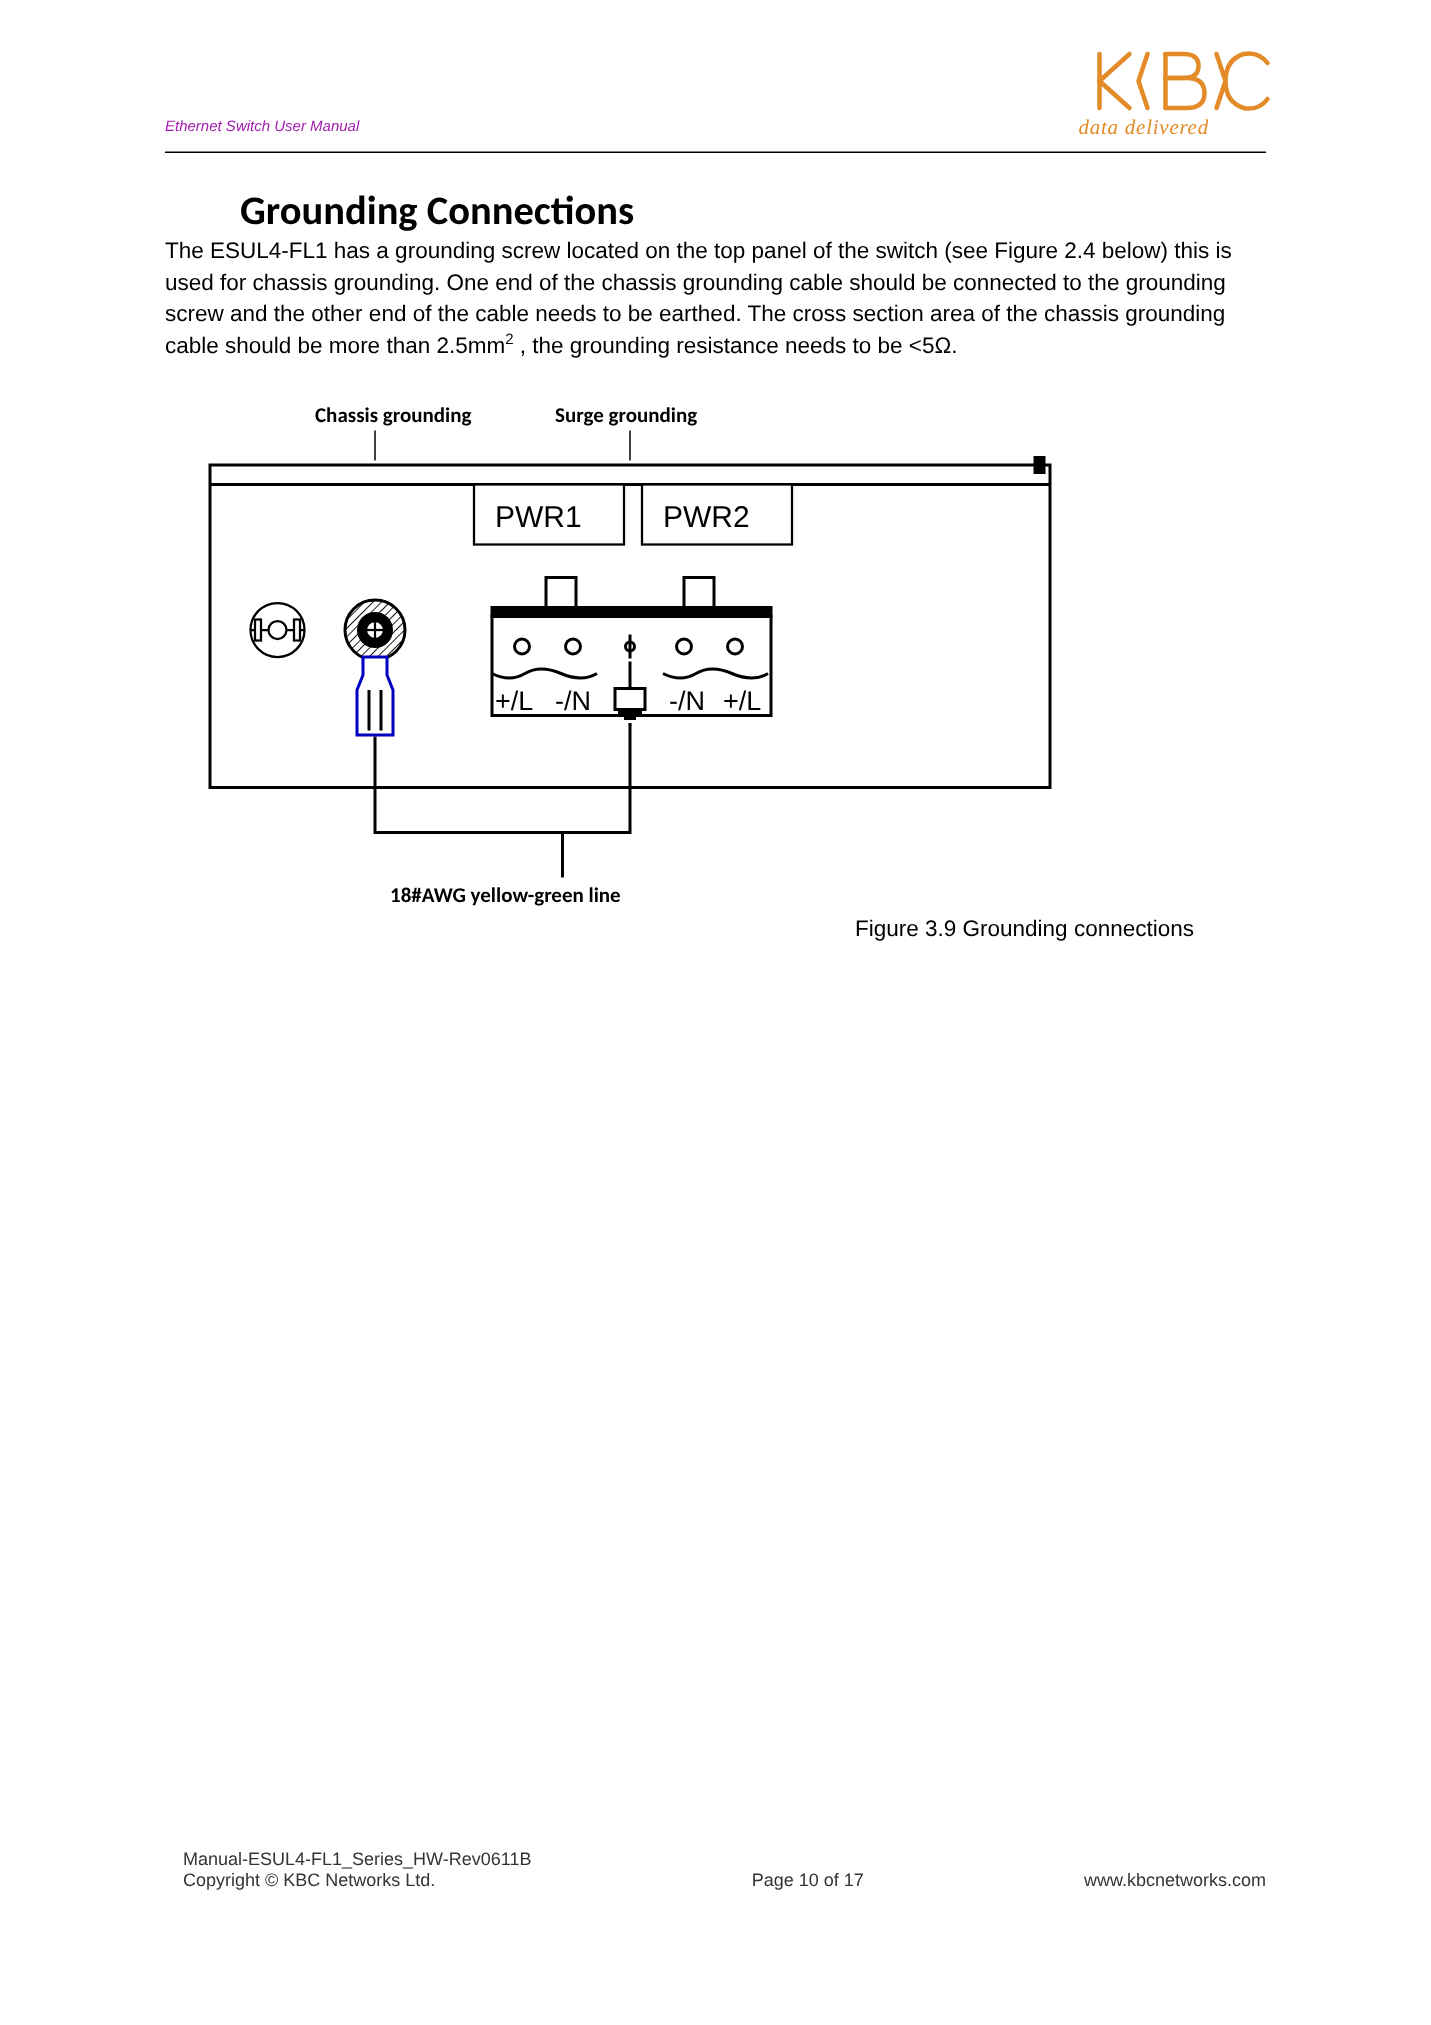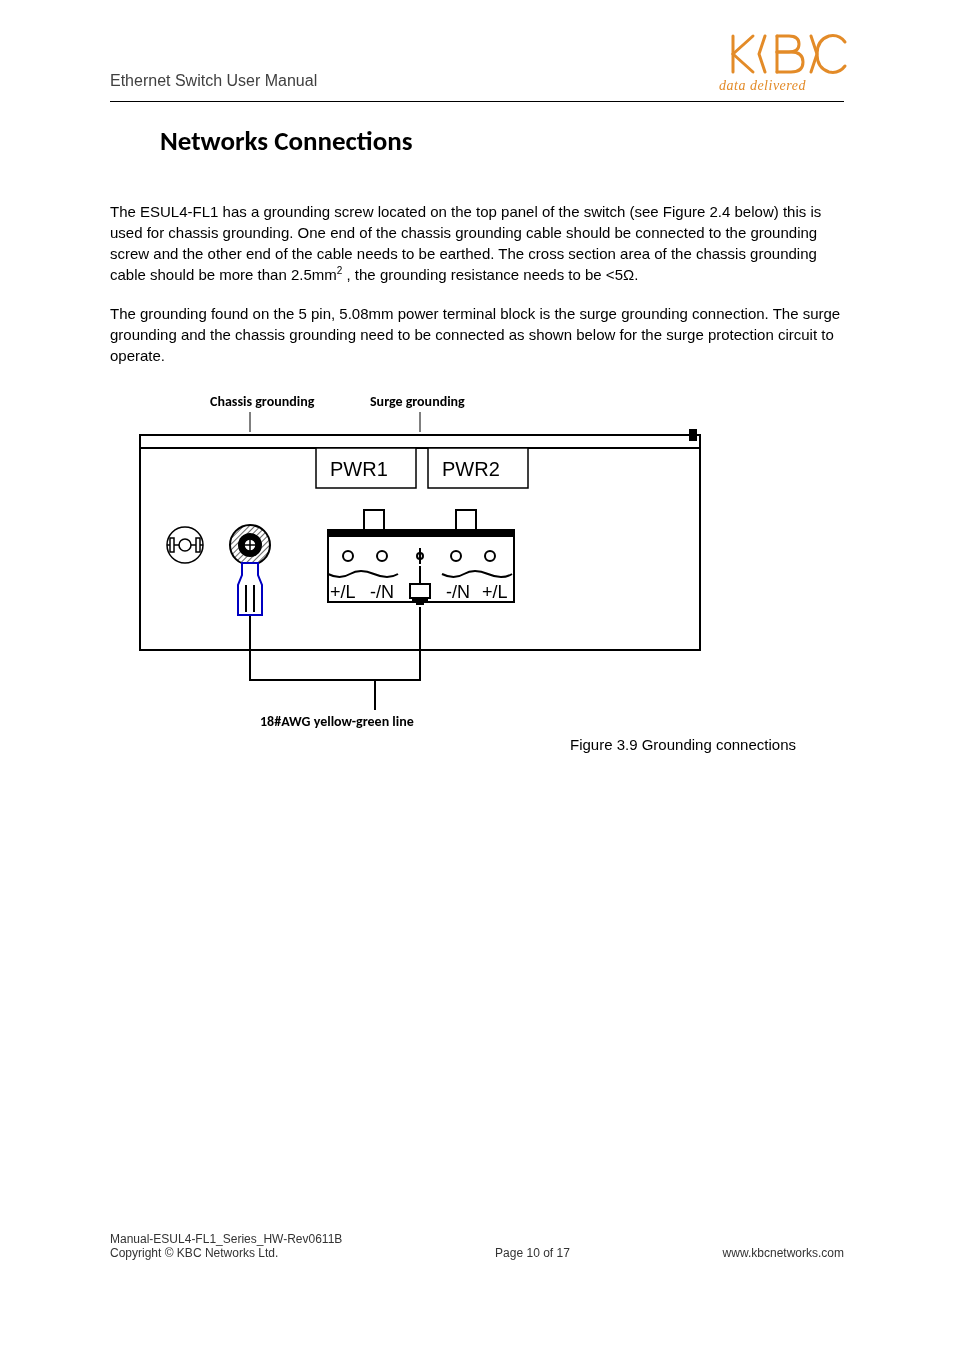--- a/index.html
+++ b/index.html
@@ -21,22 +21,23 @@
     box-sizing: border-box;
   }
   .header {
     position: relative;
     height: 68px;
   }
   .header-title {
     position: absolute;
     bottom: 8px;
     left: 0;
-    font-size: 16px;
-    color: #404040;
+    font-size: 10px;
+    color: #a21caf;
+    font-style: italic;
   }
   .logo-area {
     position: absolute;
     right: -5px;
     top: 0;
     text-align: left;
   }
   .logo-svg {
     display: block;
   }
@@ -53,41 +54,40 @@
   }
   h1.section-title {
     font-family: Calibri, Arial, sans-serif;
     font-weight: bold;
     font-size: 27px;
     margin: 22px 0 0 50px;
   }
   .body-text {
     font-size: 15px;
     line-height: 1.4;
-    margin-top: 44px;
     text-align: left;
   }
   .body-text p { margin: 0 0 18px 0; }
   sup { font-size: 10px; vertical-align: super; line-height: 0; }
   .figure-wrap {
     margin-top: 24px;
     margin-left: 20px;
   }
   .figure-svg {
     display: block;
   }
   .figure-caption {
     font-size: 15px;
     text-align: left;
     margin-left: 440px;
     margin-top: 6px;
   }
   .footer {
     position: absolute;
-    left: 110px;
+    left: 122px;
     right: 110px;
     bottom: 90px;
     font-size: 12px;
     color: #333;
     display: flex;
     justify-content: space-between;
     align-items: flex-end;
   }
   .footer .left { text-align: left; }
   .footer .center { text-align: left; flex: 0 0 auto; }
@@ -116,27 +116,26 @@
           <polyline points="92,6 98,24 92,42"></polyline>
 
           <path d="M126 12 Q120 4 110 6 Q98 10 98 24 Q98 38 110 42 Q120 44 126 36"></path>
         </g>
       </svg>
       <div class="logo-sub">data delivered</div>
     </div>
   </div>
   <div class="header-line"></div>
 
-  <h1 class="section-title">Networks Connections</h1>
+  <h1 class="section-title">Grounding Connections</h1>
 
   <div class="body-text">
     <p>
       <span>The ESUL4-FL1 has a grounding screw located on the top panel of the switch (see Figure 2.4 below) this is used for chassis grounding. One end of the chassis grounding cable should be connected to the grounding screw and the other end of the cable needs to be earthed. The cross section area of the chassis grounding cable should be more than 2.5mm</span><sup>2</sup><span> , the grounding resistance needs to be &lt;5Ω.</span>
     </p>
-    <p>The grounding found on the 5 pin, 5.08mm power terminal block is the surge grounding connection. The surge grounding and the chassis grounding need to be connected as shown below for the surge protection circuit to operate.</p>
   </div>
 
   <div class="figure-wrap">
     <svg class="figure-svg" width="580" height="340" viewBox="0 0 580 340">
       <g font-family="Calibri, Arial, sans-serif" font-size="14" font-weight="bold" fill="#000">
 
         <text x="80" y="16">Chassis grounding</text>
         <text x="240" y="16">Surge grounding</text>
       </g>
 

